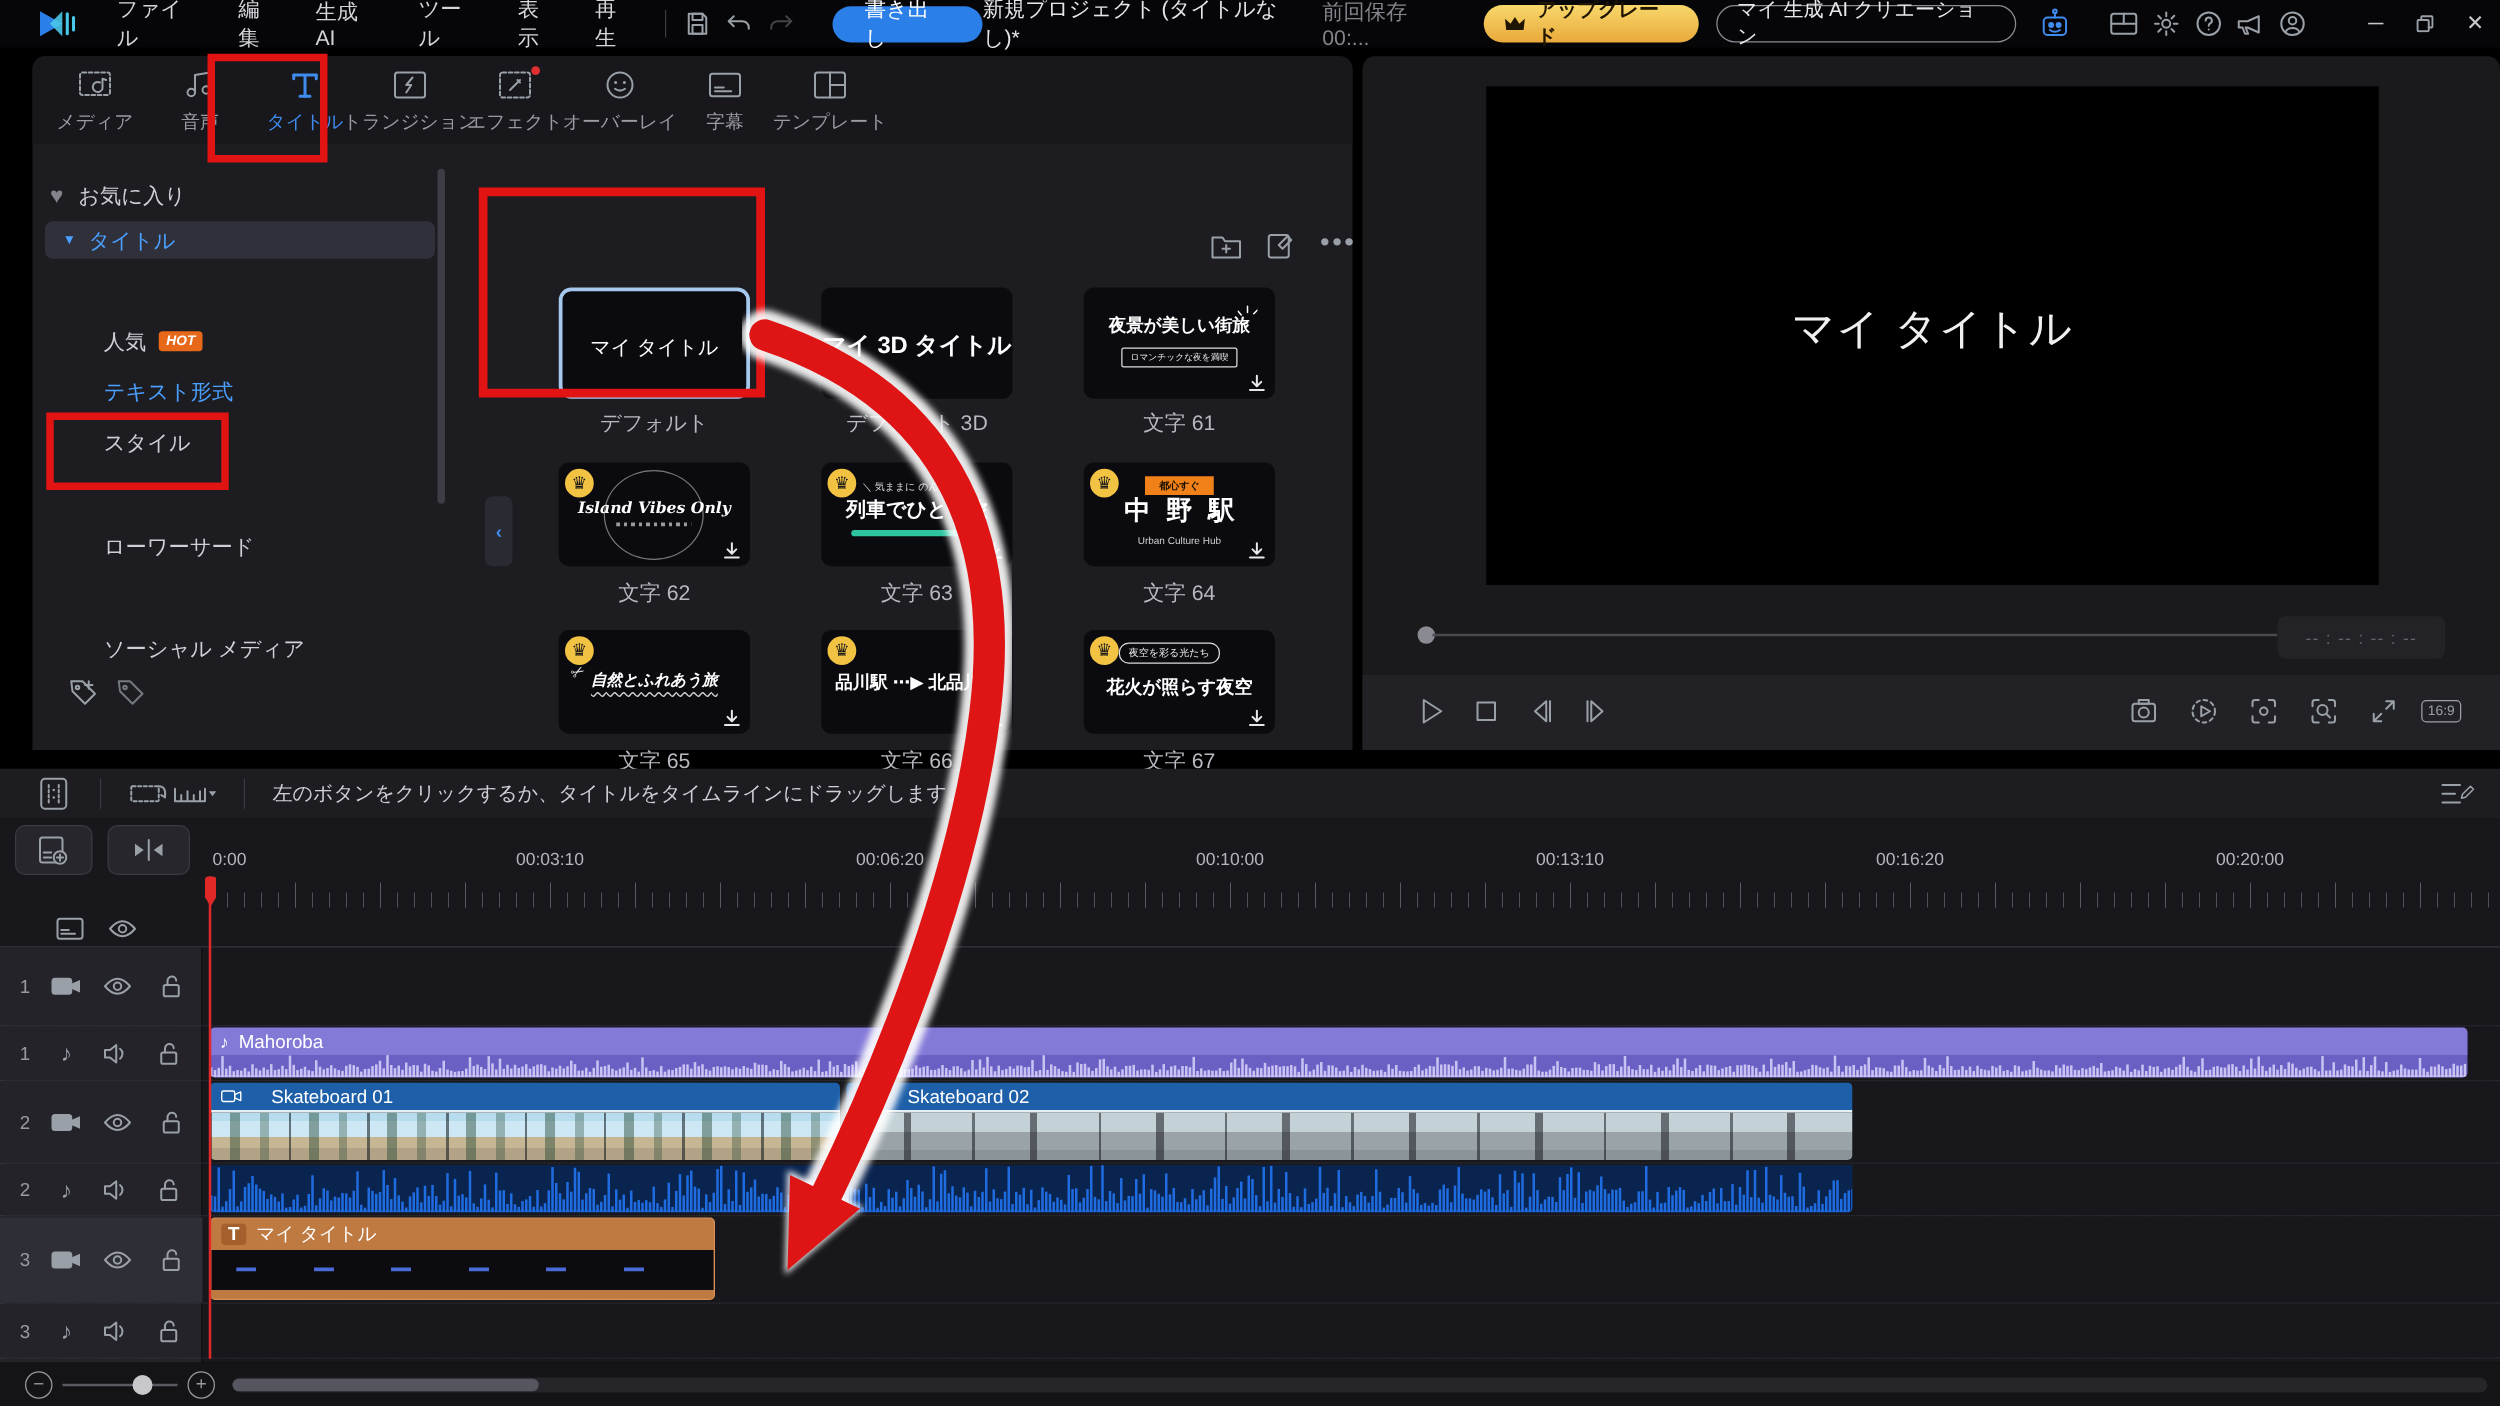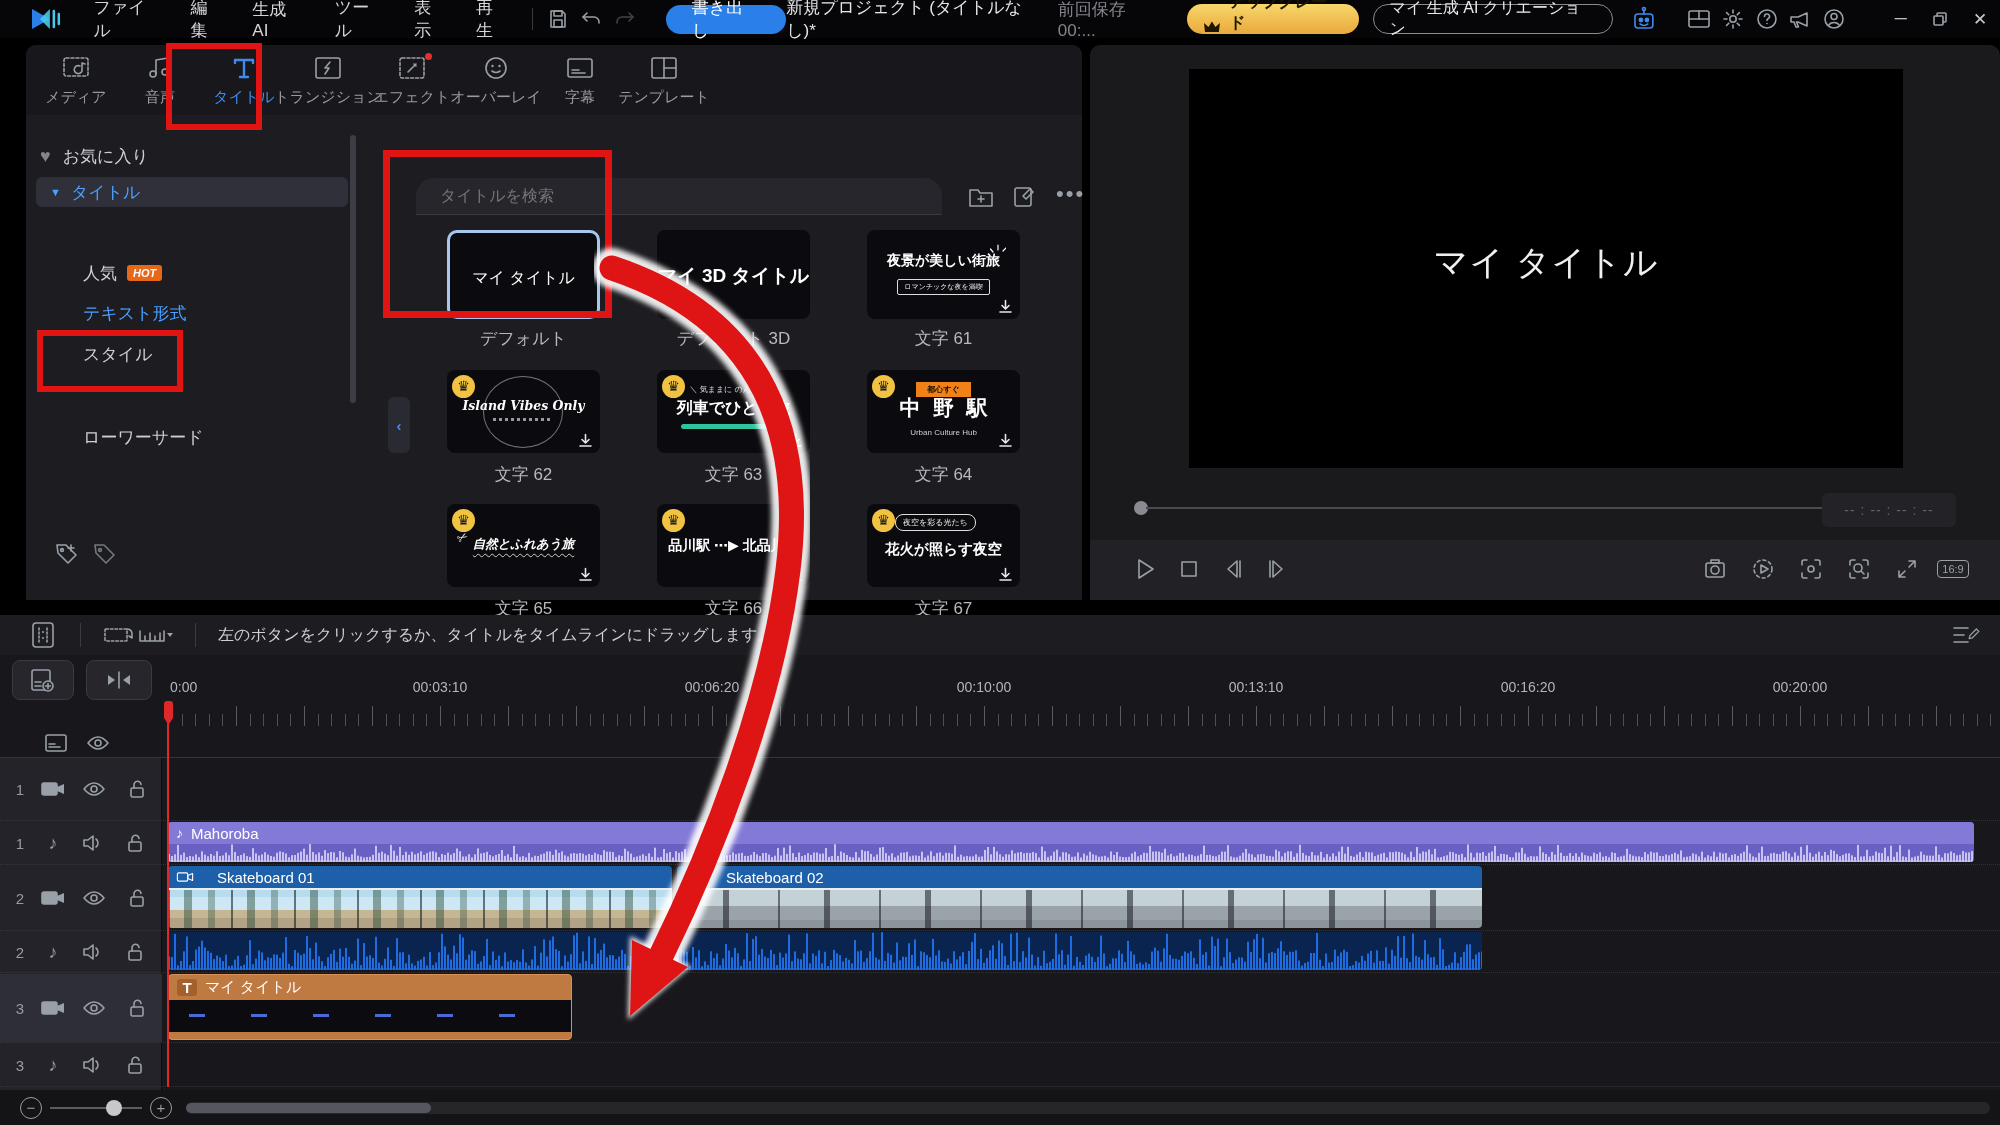--- a/index.html
+++ b/index.html
@@ -10,21 +10,21 @@
   svg.ic { stroke:#9aa0a8; fill:none; stroke-width:1.6; stroke-linecap:round; stroke-linejoin:round; }
 
   
   #menubar { left:0; top:0; width:2000px; height:38px; background:#060608; display:flex; align-items:center; z-index:5; }
   .menu-item { font-size:17px; color:#d4d4da; padding:0 14px; height:38px; display:flex; align-items:center; position:relative; }
   .mb-dot { position:absolute; width:7px; height:7px; border-radius:50%; background:#e03030; }
   .tool-btn { width:34px; height:28px; display:flex; align-items:center; justify-content:center; }
   #export-btn { background:#2b7fe8; color:#fff; font-size:17px; border-radius:16px; height:29px; padding:0 26px; display:flex; align-items:center; }
   #project-title { font-size:17px; color:#e6e6ea; }
   #last-saved { font-size:17px; color:#84848c; margin-left:8px; }
-  #upgrade-btn { background:linear-gradient(180deg,#f8d76a,#e9a93c); color:#201500; font-size:16px; font-weight:bold; border-radius:16px; height:30px; padding:0 16px; display:flex; align-items:flex-end; gap:8px; }
+  #upgrade-btn { background:linear-gradient(180deg,#f8d76a,#e9a93c); color:#201500; font-size:16px; font-weight:bold; border-radius:16px; height:30px; padding:0 16px; display:flex; align-items:center; gap:8px; }
   #myai-btn { border:1px solid #8a8a92; border-radius:16px; height:30px; padding:0 16px; font-size:16px; color:#e8e8ec; display:flex; align-items:center; }
   .win-ctl { width:40px; height:38px; display:flex; align-items:center; justify-content:center; color:#c8c8cc; font-size:17px; }
 
   
   #left-panel { left:26px; top:45px; width:1056px; height:555px; background:#1c1c21; border-radius:10px 10px 0 0; }
   #tabbar { position:absolute; left:0; top:0; width:100%; height:70px; background:#17171c; border-radius:10px 10px 0 0; display:flex; padding-left:8px; }
   .tab { width:84px; display:flex; flex-direction:column; align-items:center; justify-content:center; gap:6px; position:relative; }
   .tab .tlabel { font-size:15px; color:#9a9aa2; white-space:nowrap; }
   .tab.active .tlabel { color:#3f8cee; }
   .tab.active svg.ic { stroke:#3f8cee; }
@@ -291,36 +291,34 @@
           <span style="width:10px"></span>
         <span>タイトル</span>
       </div>
       <div class="sb-row" style="top:143px;padding-left:57px;">
         <span>人気</span>
         <span class="sb-badge" style="background:#e8681a">HOT</span>
       </div>
       <div class="sb-row accent" style="top:183px;padding-left:57px;">テキスト形式</div>
       <div class="sb-row" style="top:224px;padding-left:57px;">スタイル</div>
       <div class="sb-row" style="top:307px;padding-left:57px;">ローワーサード</div>
+      <div class="sb-row" style="top:389px;padding-left:57px;">ソーシャル メディア</div>
       <svg class="ic" width="26" height="26" viewBox="0 0 26 26" style="position:absolute;left:28px;top:426px">
           <path d="M3 4 h9 l10 10 -8 8 L4 12 z"></path>
           <circle cx="8" cy="9" r="1.4"></circle>
           <path d="M17 4 v6 M14 7 h6"></path>
         </svg>
       <svg class="ic" width="26" height="26" viewBox="0 0 26 26" style="position:absolute;left:66px;top:426px;opacity:.7">
           <path d="M3 4 h9 l10 10 -8 8 L4 12 z"></path>
           <circle cx="8" cy="9" r="1.4"></circle>
         </svg>
       <div class="scrollbar-v" style="position:absolute;left:324px;top:20px;height:268px"></div>
     </div>
 
     <div id="library">
-      <div id="search-bar">
-        <input placeholder="タイトルを検索" style="">
-      </div>
       <svg class="ic" width="26" height="24" viewBox="0 0 26 24" style="position:absolute;left:608px;top:70px">
           <path d="M2 5 h8 l2 3 h12 v13 H2 z"></path>
           <path d="M13 11 v6 M10 14 h6"></path>
         </svg>
       <svg class="ic" width="24" height="24" viewBox="0 0 24 24" style="position:absolute;left:652px;top:70px">
           <rect x="3" y="3" width="16" height="18" rx="2"></rect>
           <path d="M14 14 l7 -7 -3 -3 -7 7 z"></path>
         </svg>
       <div style="position:absolute;left:696px;top:66px;font-size:22px;color:#9aa0a8;letter-spacing:2px">•••</div>
 

